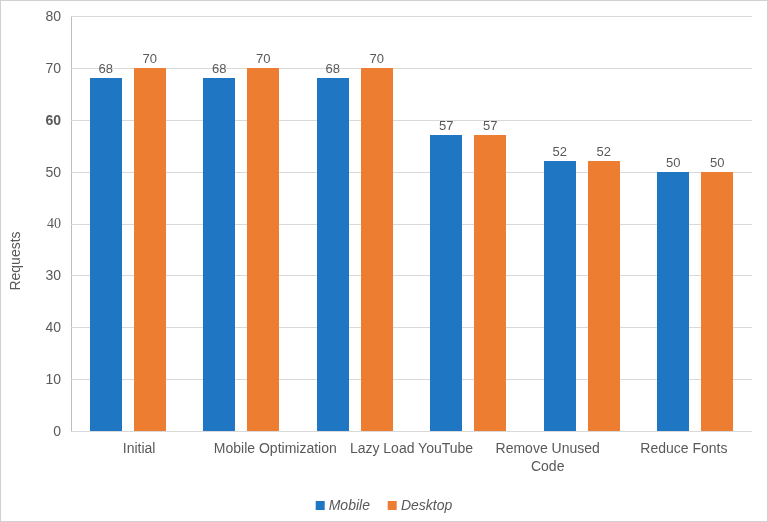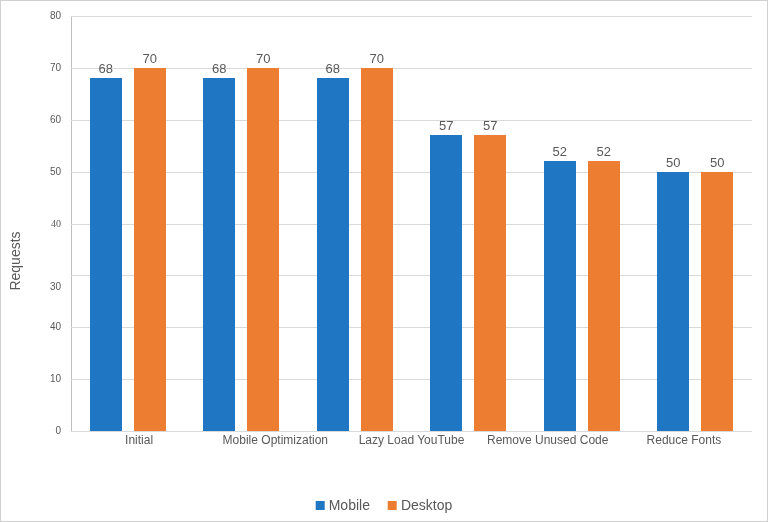--- a/index.html
+++ b/index.html
@@ -23,21 +23,21 @@
     left: 0;
     right: 0;
     height: 1px;
     background: #d9d9d9;
   }
   .y-tick {
     position: absolute;
     right: 100%;
     transform: translateY(-50%);
     padding-right: 10px;
-    font-size: 10px;
+    font-size: 14px;
     color: #595959;
     text-align: right;
     line-height: 1;
   }
   .y-axis-label {
     position: absolute;
     left: 14px;
     top: 50%;
     transform: translate(-50%, -50%) rotate(-90deg);
     transform-origin: center;
@@ -82,34 +82,36 @@
   .x-labels {
     position: absolute;
     left: 70px;
     right: 15px;
     top: calc(100% - 88px);
     display: flex;
   }
   .x-label {
     flex: 1;
     text-align: center;
-    font-size: 12px;
-    color: #595959;
+    font-size: 14px;
+    color: #595959;
+    padding-top: 6px;
     line-height: 1.3;
   }
   .legend {
     position: absolute;
     bottom: 8px;
     left: 50%;
     transform: translateX(-50%);
     display: flex;
     gap: 18px;
     align-items: center;
     font-size: 14px;
     color: #595959;
+    font-style: italic;
   }
   .legend-item {
     display: flex;
     align-items: center;
     gap: 4px;
   }
   .swatch {
     width: 9px;
     height: 9px;
   }
@@ -130,27 +132,27 @@
   <div class="plot-area">
     <div class="axis-line-y"></div>
     <div id="gridlines">
         <div class="gridline" style="top: 100%;"></div>
         <div class="y-tick" style="top: 100%;">0</div>
         <div class="gridline" style="top: 87.5%;"></div>
         <div class="y-tick" style="top: 87.5%;">10</div>
         <div class="gridline" style="top: 75%;"></div>
         <div class="y-tick" style="top: 75%;">40</div>
         <div class="gridline" style="top: 62.5%;"></div>
-        <div class="y-tick" style="top: 62.5%; margin-top: 12px;">30</div>
+        <div class="y-tick" style="top: 62.5%;">30</div>
         <div class="gridline" style="top: 50%;"></div>
         <div class="y-tick" style="top: 50%; font-family: Liberation Serif, serif;">40</div>
         <div class="gridline" style="top: 37.5%;"></div>
         <div class="y-tick" style="top: 37.5%;">50</div>
         <div class="gridline" style="top: 25%;"></div>
-        <div class="y-tick" style="top: 25%;">60</div>
+        <div class="y-tick" style="top: 25%; font-weight: bold;">60</div>
         <div class="gridline" style="top: 12.5%;"></div>
         <div class="y-tick" style="top: 12.5%;">70</div>
         <div class="gridline" style="top: 0%;"></div>
         <div class="y-tick" style="top: 0%;">80</div>
       </div>
     <div class="groups" id="groups">
         <div class="group">
           <div class="bar-wrap">
             <div class="data-label">68</div>
             <div class="bar c-mobile" style="height: 85%; background: rgb(31, 119, 196);"></div>

